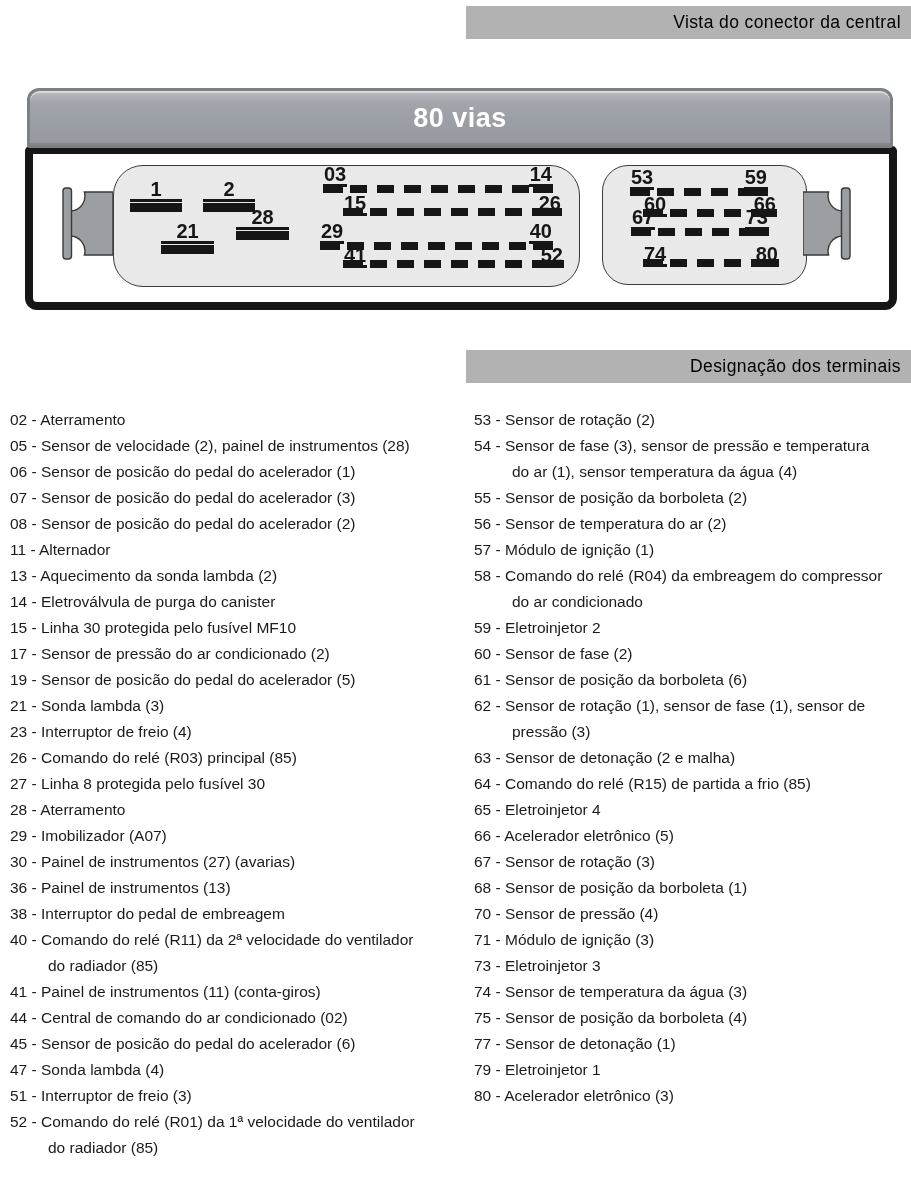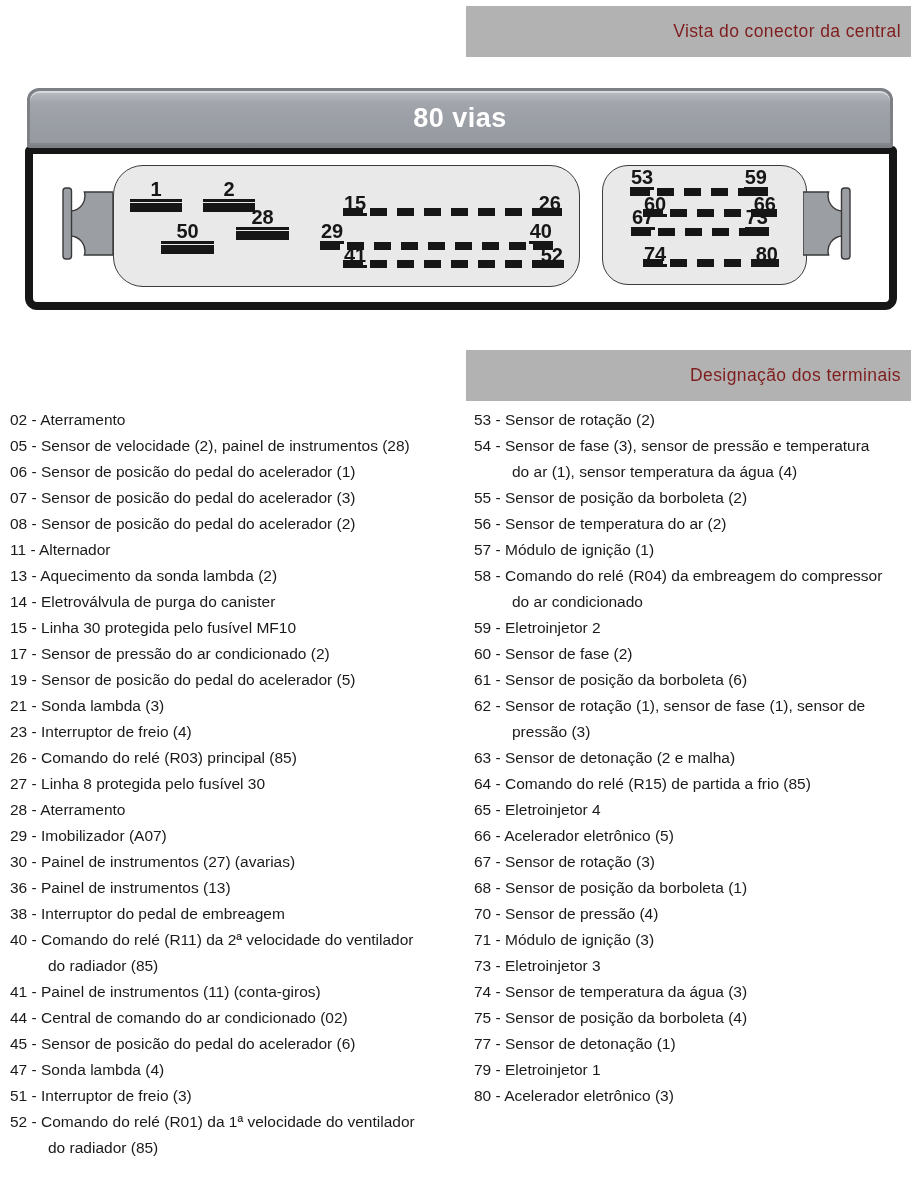--- a/index.html
+++ b/index.html
@@ -2,25 +2,25 @@
 <html><head>
 <meta charset="utf-8">
 <style>
   html,body{margin:0;padding:0;background:#fff;}
   body{
     width:911px;height:1194px;position:relative;overflow:hidden;
     font-family:"Liberation Sans","DejaVu Sans",sans-serif;color:#1a1a1a;
   }
   
   .gbar{
-    position:absolute;left:466px;width:445px;height:51px;
+    position:absolute;left:466px;width:445px;height:33px;
     background:#b2b2b2;
     display:flex;align-items:center;justify-content:flex-end;
     padding-right:10px;box-sizing:border-box;
-    font-size:17.5px;letter-spacing:.4px;color:#7f1d1d;
+    font-size:17.5px;letter-spacing:.4px;color:#000000;
   }
   .gbar.top{top:6px;}
   .gbar.mid{top:350px;}
 
   
   .connector-box{position:absolute;left:25px;top:88px;width:704px;height:222px;}
   .vias-bar{
     position:absolute;left:2px;top:0;width:866px;height:60px;box-sizing:border-box;
     background:linear-gradient(#babdc2 0%,#a2a5ab 22%,#9a9ea5 60%,#96999f 100%);
     border:3px solid #7d8085;border-radius:12px 12px 3px 3px;
@@ -115,28 +115,33 @@
 
   <div class="solid-pin sp1">
     <span class="pnum">1</span>
     <div class="pbar"></div>
   </div>
   <div class="solid-pin sp2">
     <span class="pnum">2</span>
     <div class="pbar"></div>
   </div>
   <div class="solid-pin sp27">
-    <span class="pnum">50</span>
+    <span class="pnum">21</span>
     <div class="pbar"></div>
   </div>
   <div class="solid-pin sp28">
     <span class="pnum">28</span>
     <div class="pbar"></div>
   </div>
 
+  <div class="dash-row odd lrow1">
+    <span class="pnum pl">03</span>
+    <span class="pnum pr">14</span>
+    <div class="strip"></div>
+  </div>
   <div class="dash-row even lrow2">
     <span class="pnum pl">15</span>
     <span class="pnum pr">26</span>
     <div class="strip"></div>
   </div>
   <div class="dash-row odd lrow3">
     <span class="pnum pl">29</span>
     <span class="pnum pr">40</span>
     <div class="strip"></div>
   </div>

